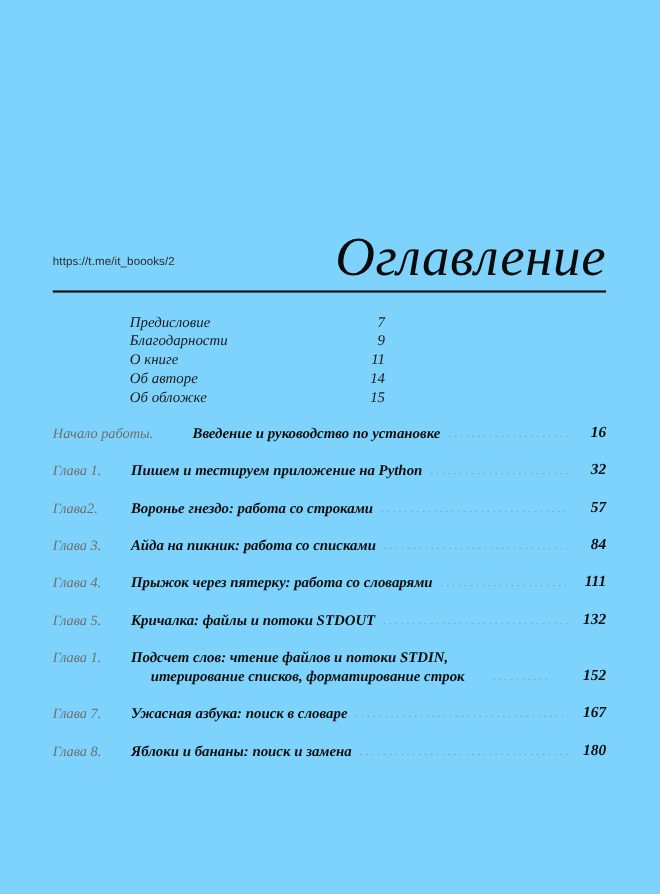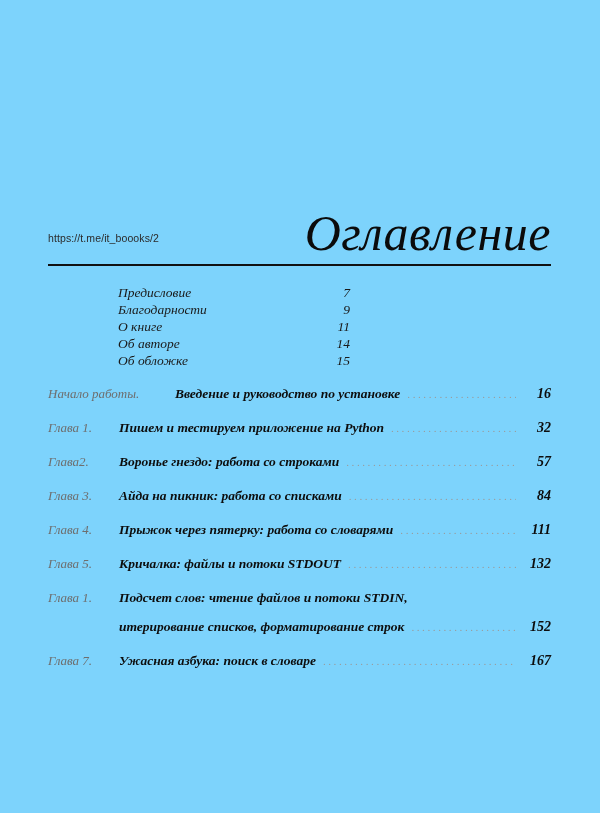--- a/index.html
+++ b/index.html
@@ -143,21 +143,22 @@
     font-style: italic;
     font-weight: bold;
     font-size: 14px;
     color: #0d0d0d;
     text-align: right;
     min-width: 30px;
     white-space: nowrap;
   }
   
   .toc-line.cont {
-    margin-top: 13px;
+    margin-top: 1px;
+    gap: 18px;
   }
   .toc-line.cont .ch-label {
     visibility: hidden;
   }
 </style>
 </head>
 <body>
 
 <div class="page">
 
@@ -253,15 +254,23 @@
         </div>
       </div>
       <div class="toc-entry">
         <div class="toc-line">
           <span class="ch-label">Глава 7.</span>
           <span class="ch-title">Ужасная азбука: поиск в словаре</span>
           <span class="leader"></span>
           <span class="ch-page">167</span>
         </div>
       </div>
+      <div class="toc-entry">
+        <div class="toc-line">
+          <span class="ch-label">Глава 8.</span>
+          <span class="ch-title">Яблоки и бананы: поиск и замена</span>
+          <span class="leader"></span>
+          <span class="ch-page">180</span>
+        </div>
+      </div>
     </div>
 
 </div>
 
 </body></html>

